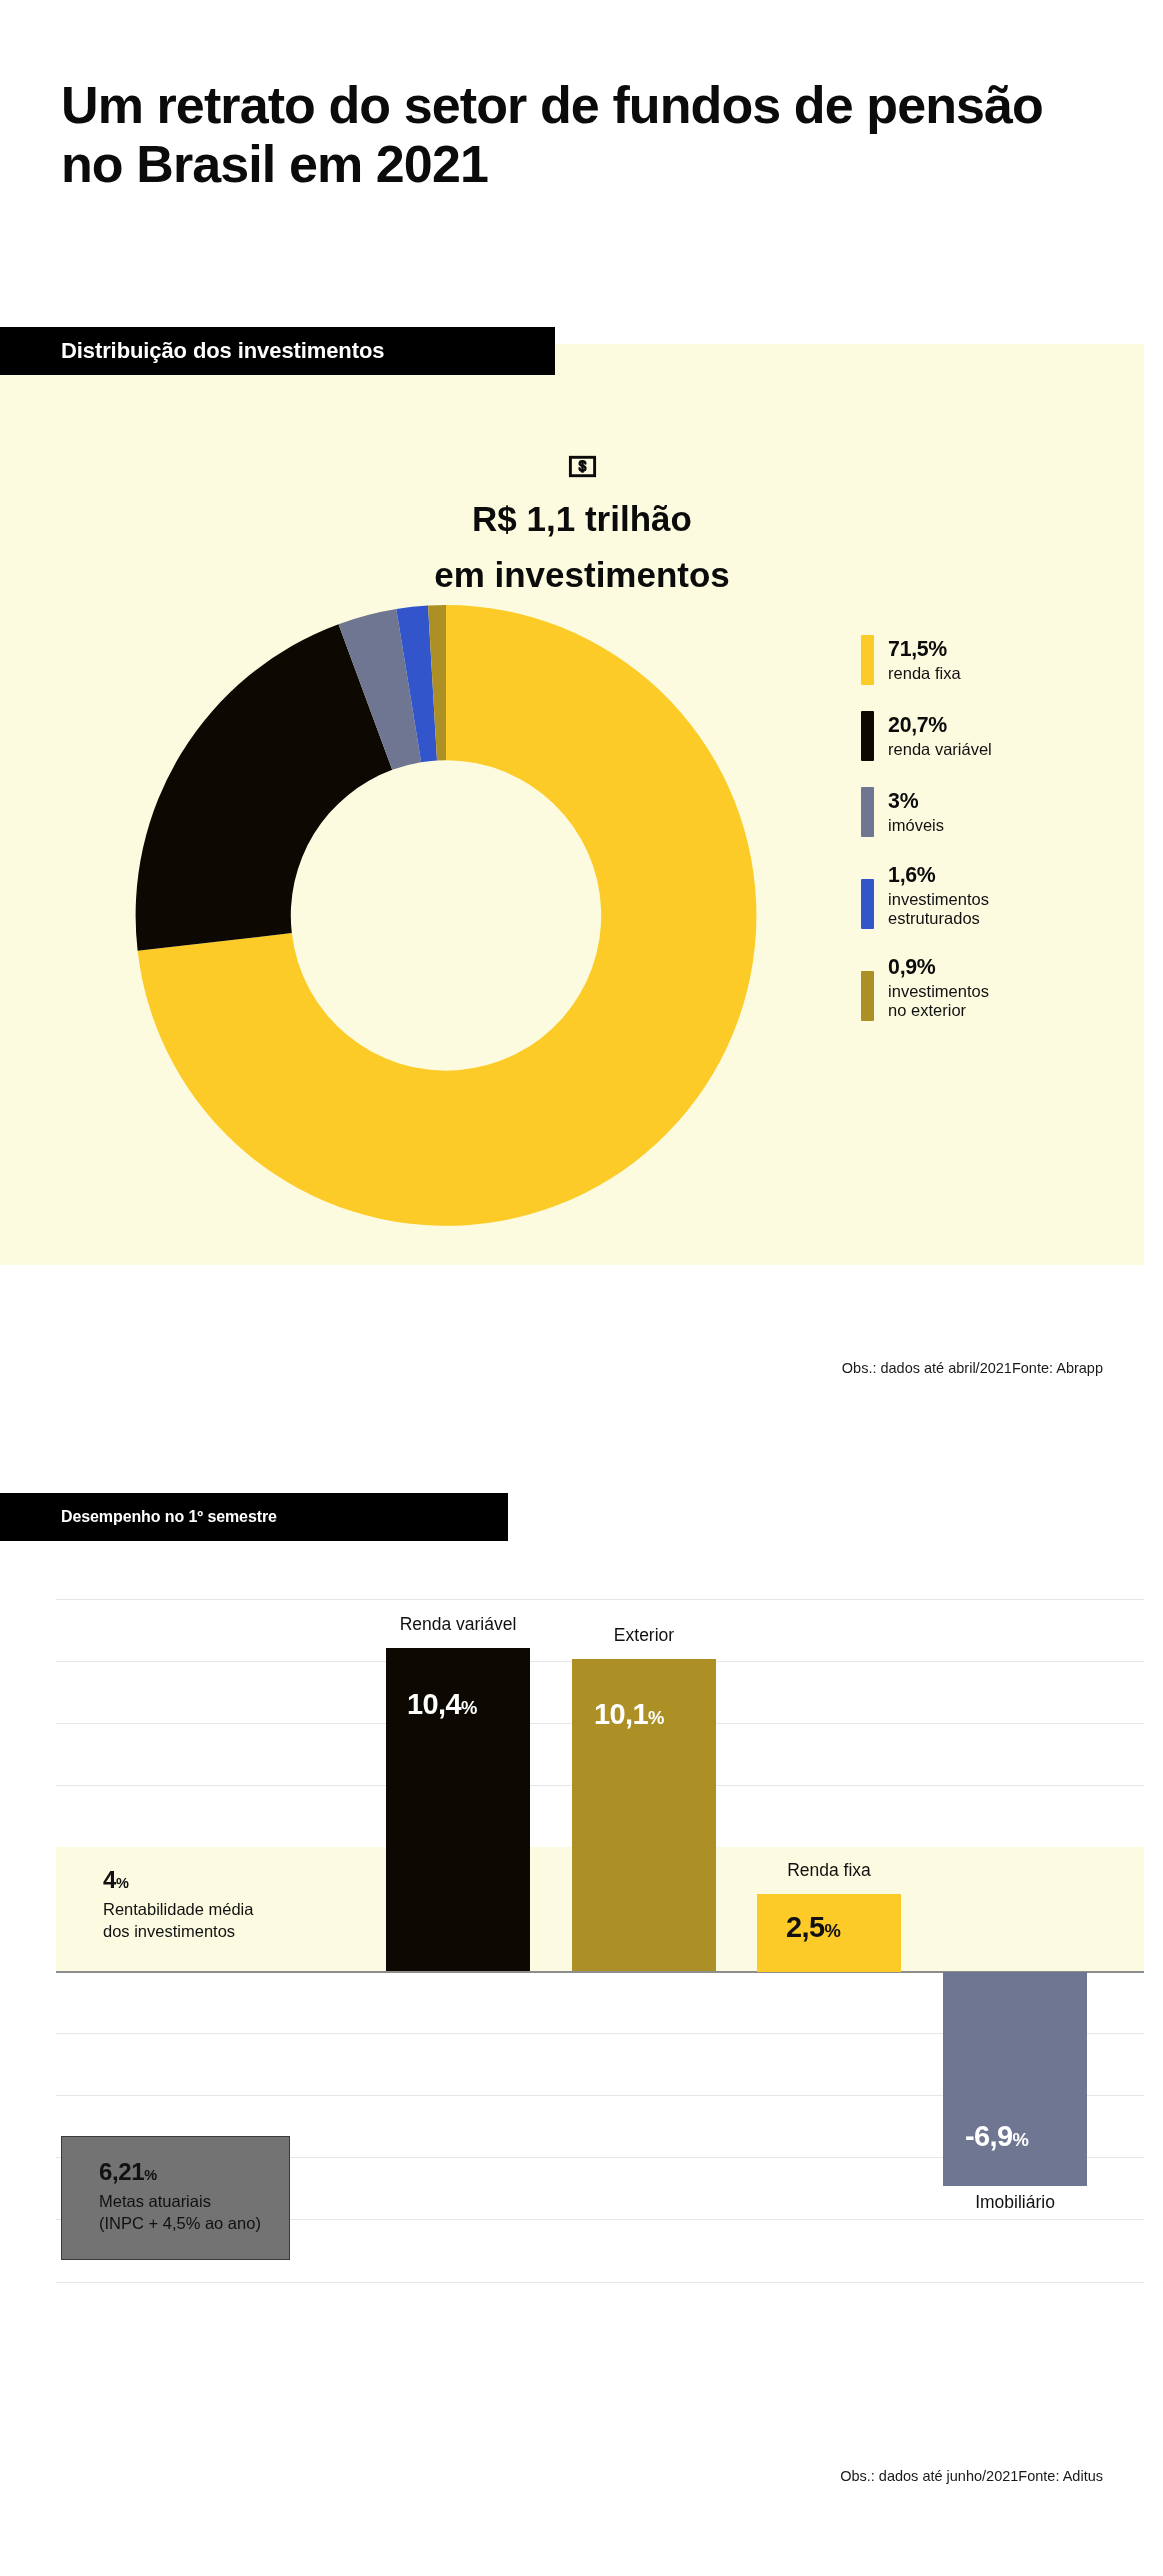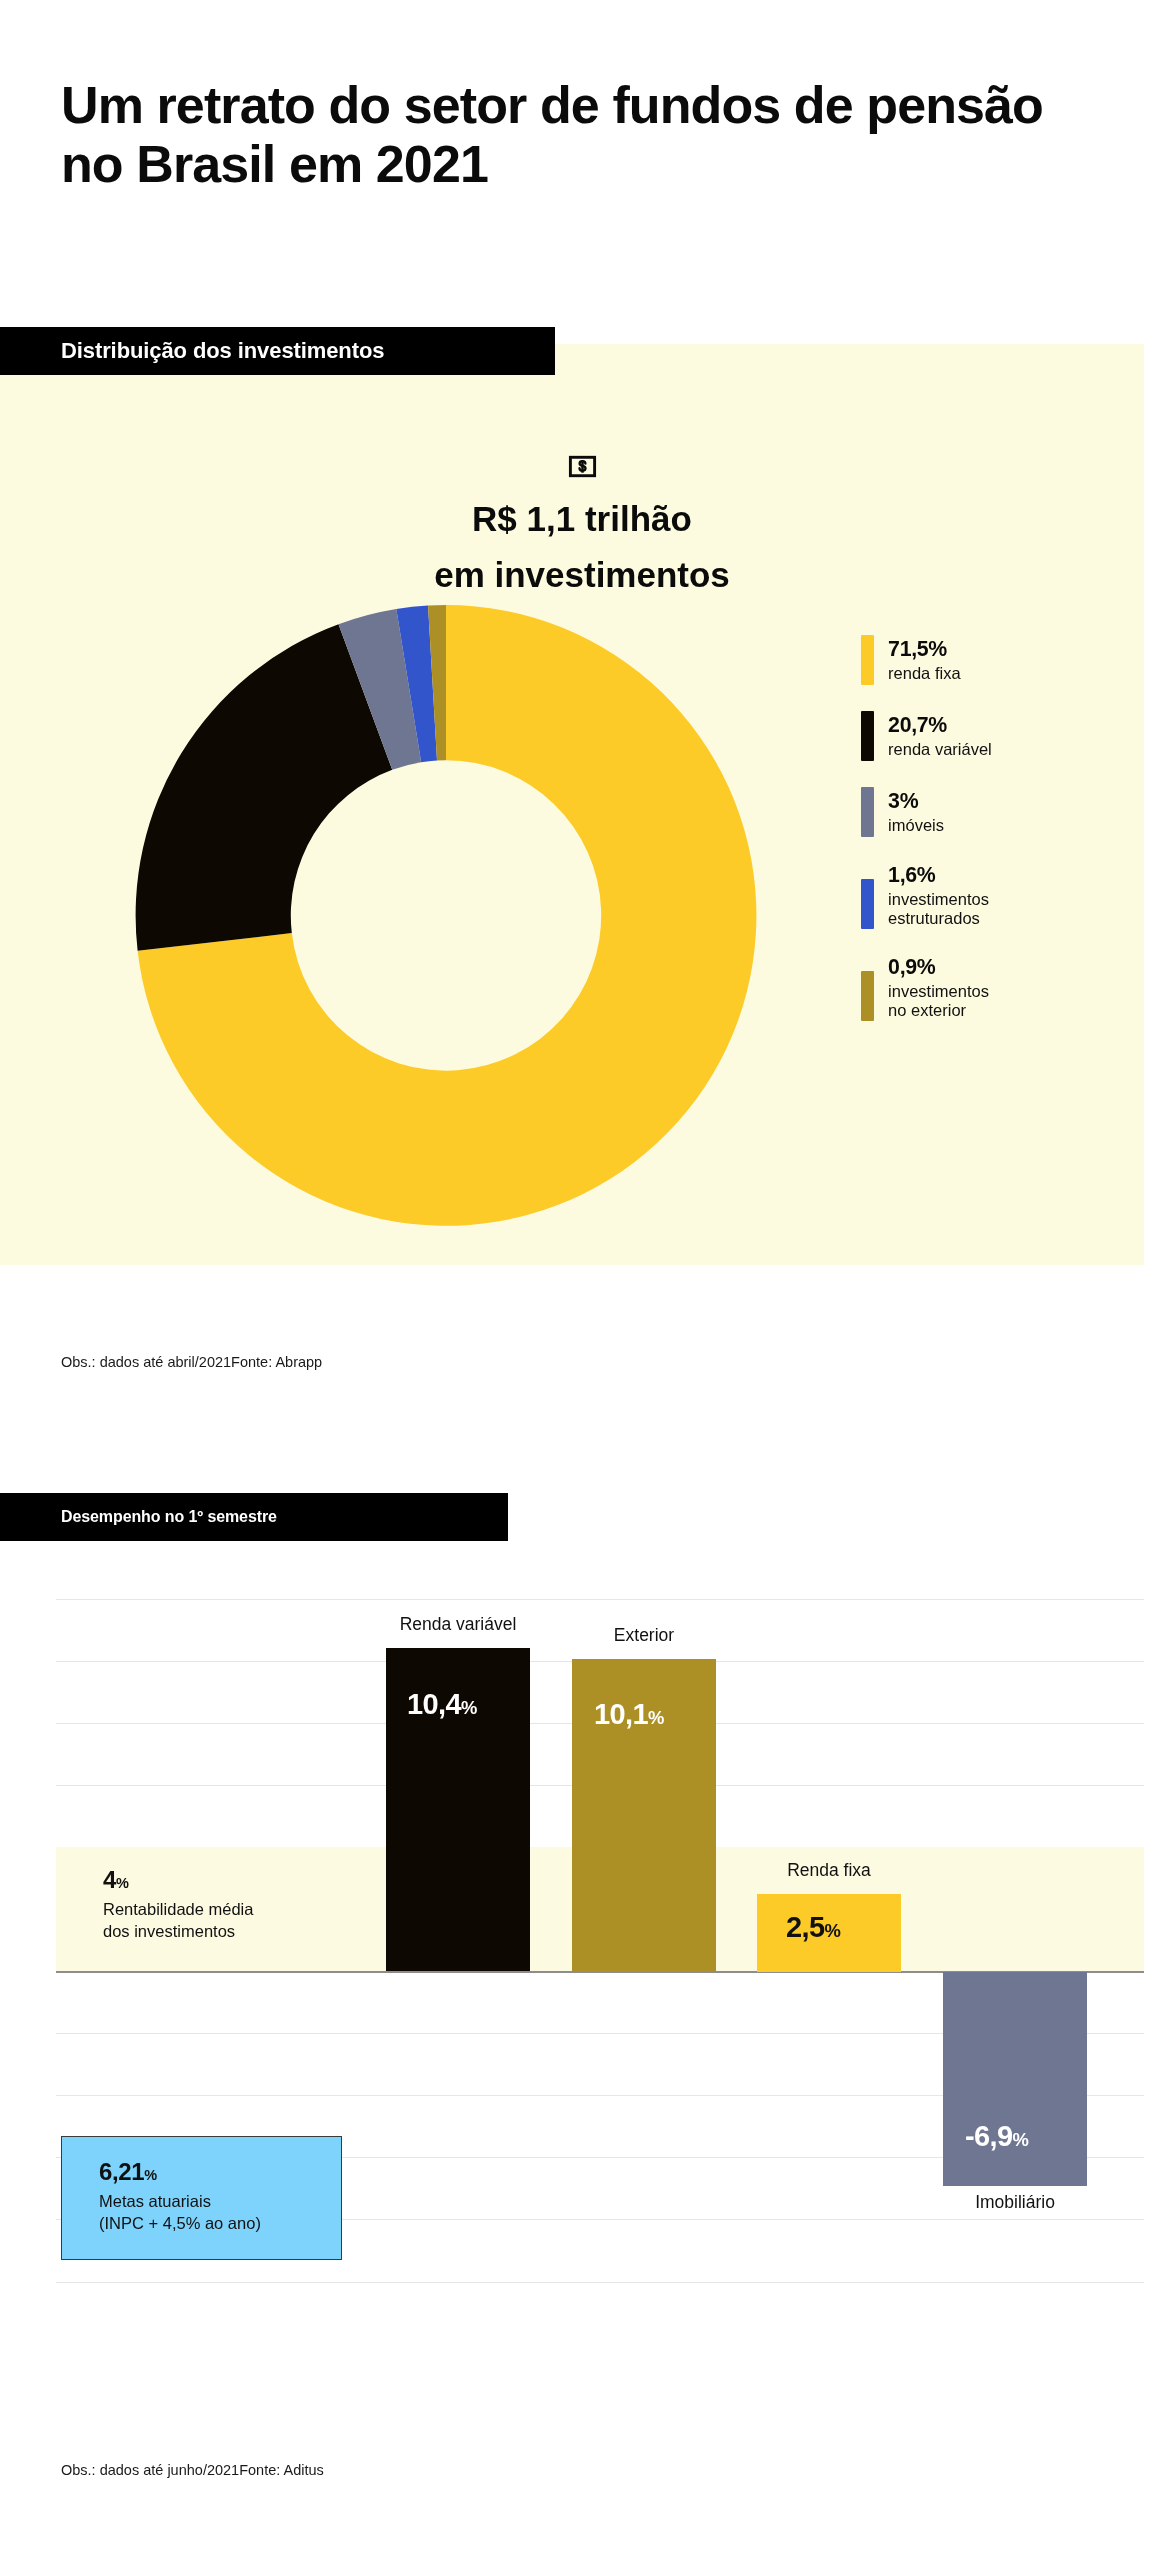--- a/index.html
+++ b/index.html
@@ -50,22 +50,22 @@
   .legend-item{display:flex;align-items:center;margin-bottom:26px;}
   .legend-item:last-child{margin-bottom:0;}
   .swatch{width:12.6px;flex:0 0 12.6px;border-radius:1px;margin-right:14.5px;}
   .lg-txt{line-height:1.18;}
   .lg-pct{font-size:21.3px;font-weight:700;color:#0b0b0b;letter-spacing:-0.3px;}
   .lg-lbl{font-size:16.5px;font-weight:400;color:#111;margin-top:1.9px;}
 
   
   .foot{
     position:absolute;left:61px;width:1042px;
-    display:flex;justify-content:flex-start;
-    font-size:14.5px;color:#1a1a1a;
+    display:flex;justify-content:flex-end;
+    font-size:14.5px;color:#1a1a1a;margin-top:6px;
   }
   #foot1{top:1354px;}
   #foot2{top:2462px;}
 
   
   .chart{position:absolute;left:0;top:1591px;width:1164px;height:766px;}
   .gridline{position:absolute;left:56px;width:1088px;height:1px;background:#e6e6e6;}
   .baseline{position:absolute;left:56px;width:1088px;height:1.5px;background:#8d8d8d;}
 
   .yellowband{
@@ -81,22 +81,22 @@
     position:absolute;font-size:17.5px;color:#111;white-space:nowrap;
     text-align:center;
   }
   .bar-val{
     position:absolute;font-size:29px;font-weight:700;letter-spacing:-0.6px;
     white-space:nowrap;
   }
   .bar-val .pc{font-size:18.4px;font-weight:700;}
 
   .metasbox{
-    position:absolute;left:61px;top:2136px;width:281px;height:124px;
-    border:1.9px solid #3a3a3a;background:#7dd3fc;box-sizing:border-box;
+    position:absolute;left:61px;top:2136px;width:229px;height:124px;
+    border:1.9px solid #3a3a3a;background:#737373;box-sizing:border-box;
     padding:21.3px 0 0 37px;
   }
   .metas-num{font-size:24px;font-weight:700;letter-spacing:-0.4px;color:#111;}
   .metas-num .pc{font-size:14.5px;font-weight:700;}
   .metas-sub{font-size:16.5px;line-height:1.33;margin-top:4.8px;color:#111;}
 </style>
 </head>
 <body>
 
 <div class="page">

